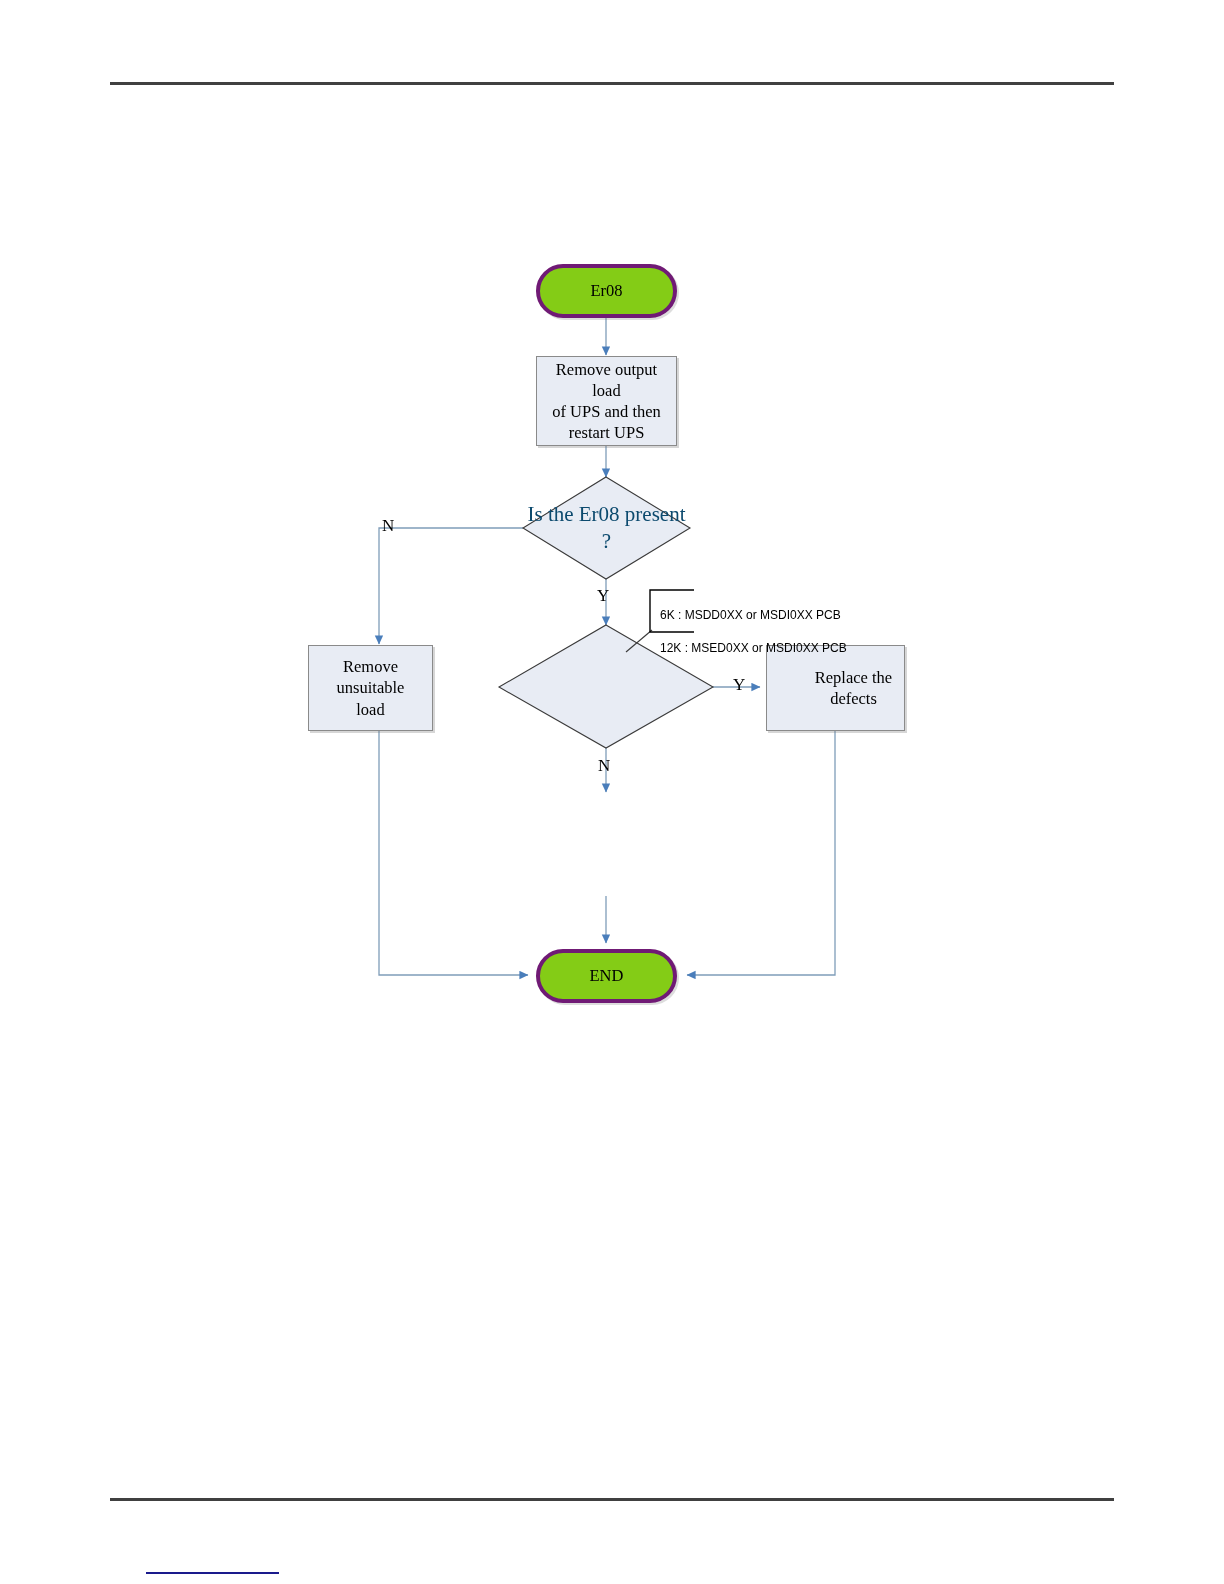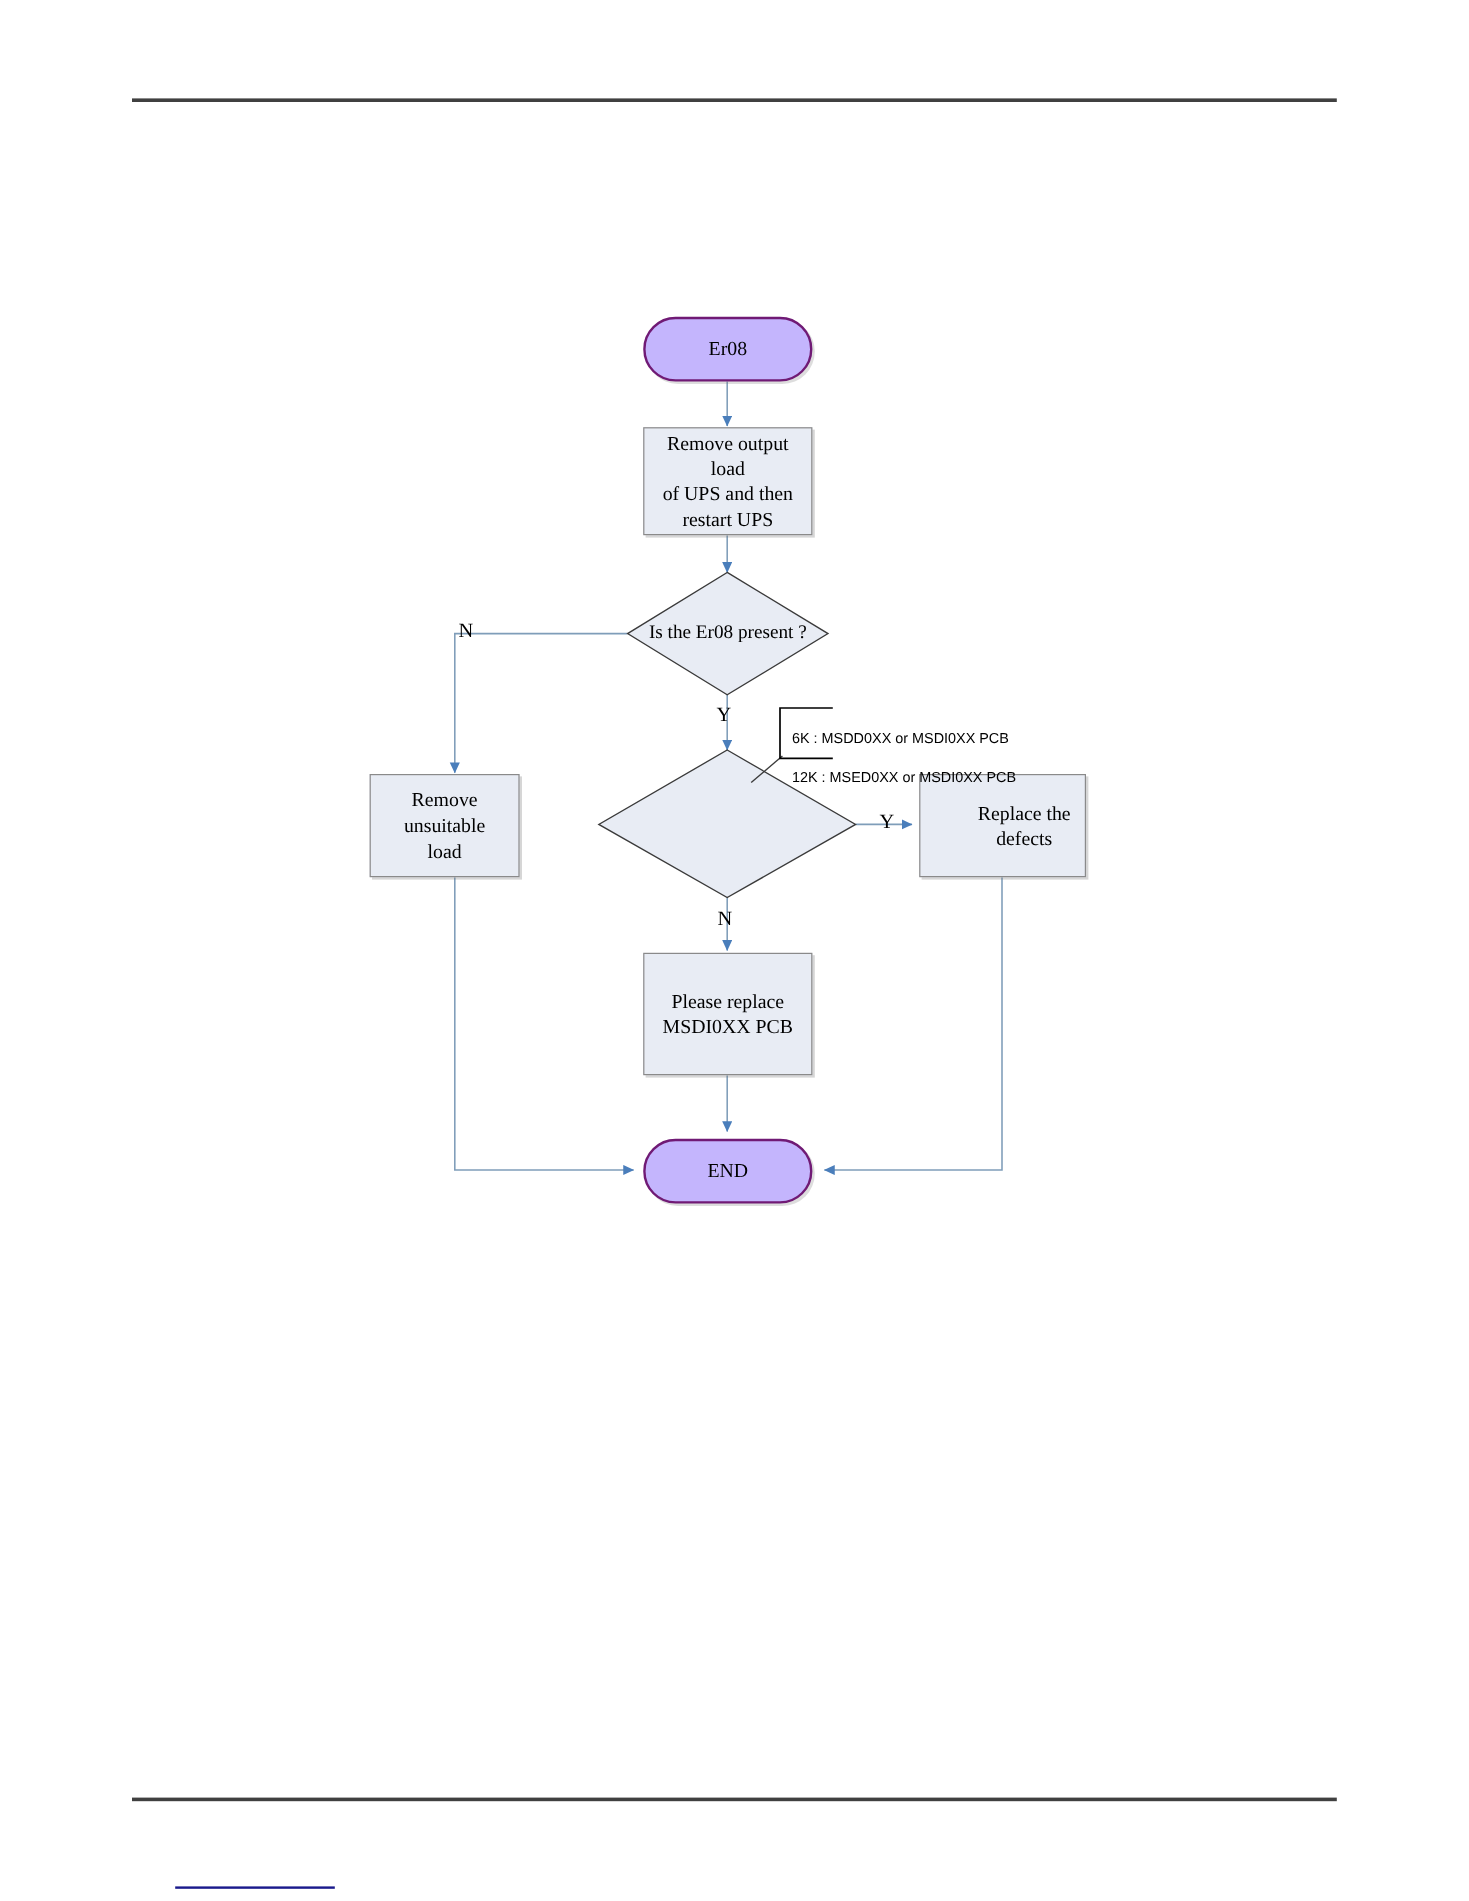--- a/index.html
+++ b/index.html
@@ -77,35 +77,35 @@
   }
   
   .rect {
     background: #e8ecf4;
     border: 1px solid #8a8a8a;
     box-shadow: 2px 2px 0 rgba(120,120,120,0.30);
     text-align: center;
   }
   
   .stadium {
-    background: #c4b5fd;
-    border: 2px solid #701a75;
+    background: #84cc16;
+    border: 4px solid #701a75;
     border-radius: 999px;
     box-shadow: 2px 2px 0 rgba(120,120,120,0.25);
   }
   
   .diamond-label {
     position: absolute;
     display: flex;
     align-items: center;
     justify-content: center;
     text-align: center;
-    font-size: 16px;
+    font-size: 21px;
     line-height: 1.28;
-    color: #000000;
+    color: #0c4a6e;
     pointer-events: none;
   }
   
   .edge-label {
     position: absolute;
     font-size: 17px;
     color: #000;
     font-family: "Liberation Serif", "DejaVu Serif", serif;
   }
   
@@ -185,24 +185,20 @@
     <div class="node rect" style="left:308px; top:645px; width:125px; height:86px;">
       <span class="lbl">Remove unsuitable
 load</span>
     </div>
 
 
     <div class="node rect" style="left:766px; top:645px; width:139px; height:86px;padding-left:36px;">
       <span class="lbl">Replace the defects</span>
     </div>
 
-    <div class="node rect" style="left:536px; top:794px; width:141px; height:102px;">
-      <span class="lbl">Please replace
-MSDI0XX PCB</span>
-    </div>
 
     <div class="node stadium" style="left:536px; top:949px; width:141px; height:54px;">
       <span class="lbl">END</span>
     </div>
 
     <div class="edge-label" style="left:382px; top:516px;">N</div>
     <div class="edge-label" style="left:597px; top:586px;">Y</div>
     <div class="edge-label" style="left:733px; top:675px;">Y</div>
     <div class="edge-label" style="left:598px; top:756px;">N</div>
 

